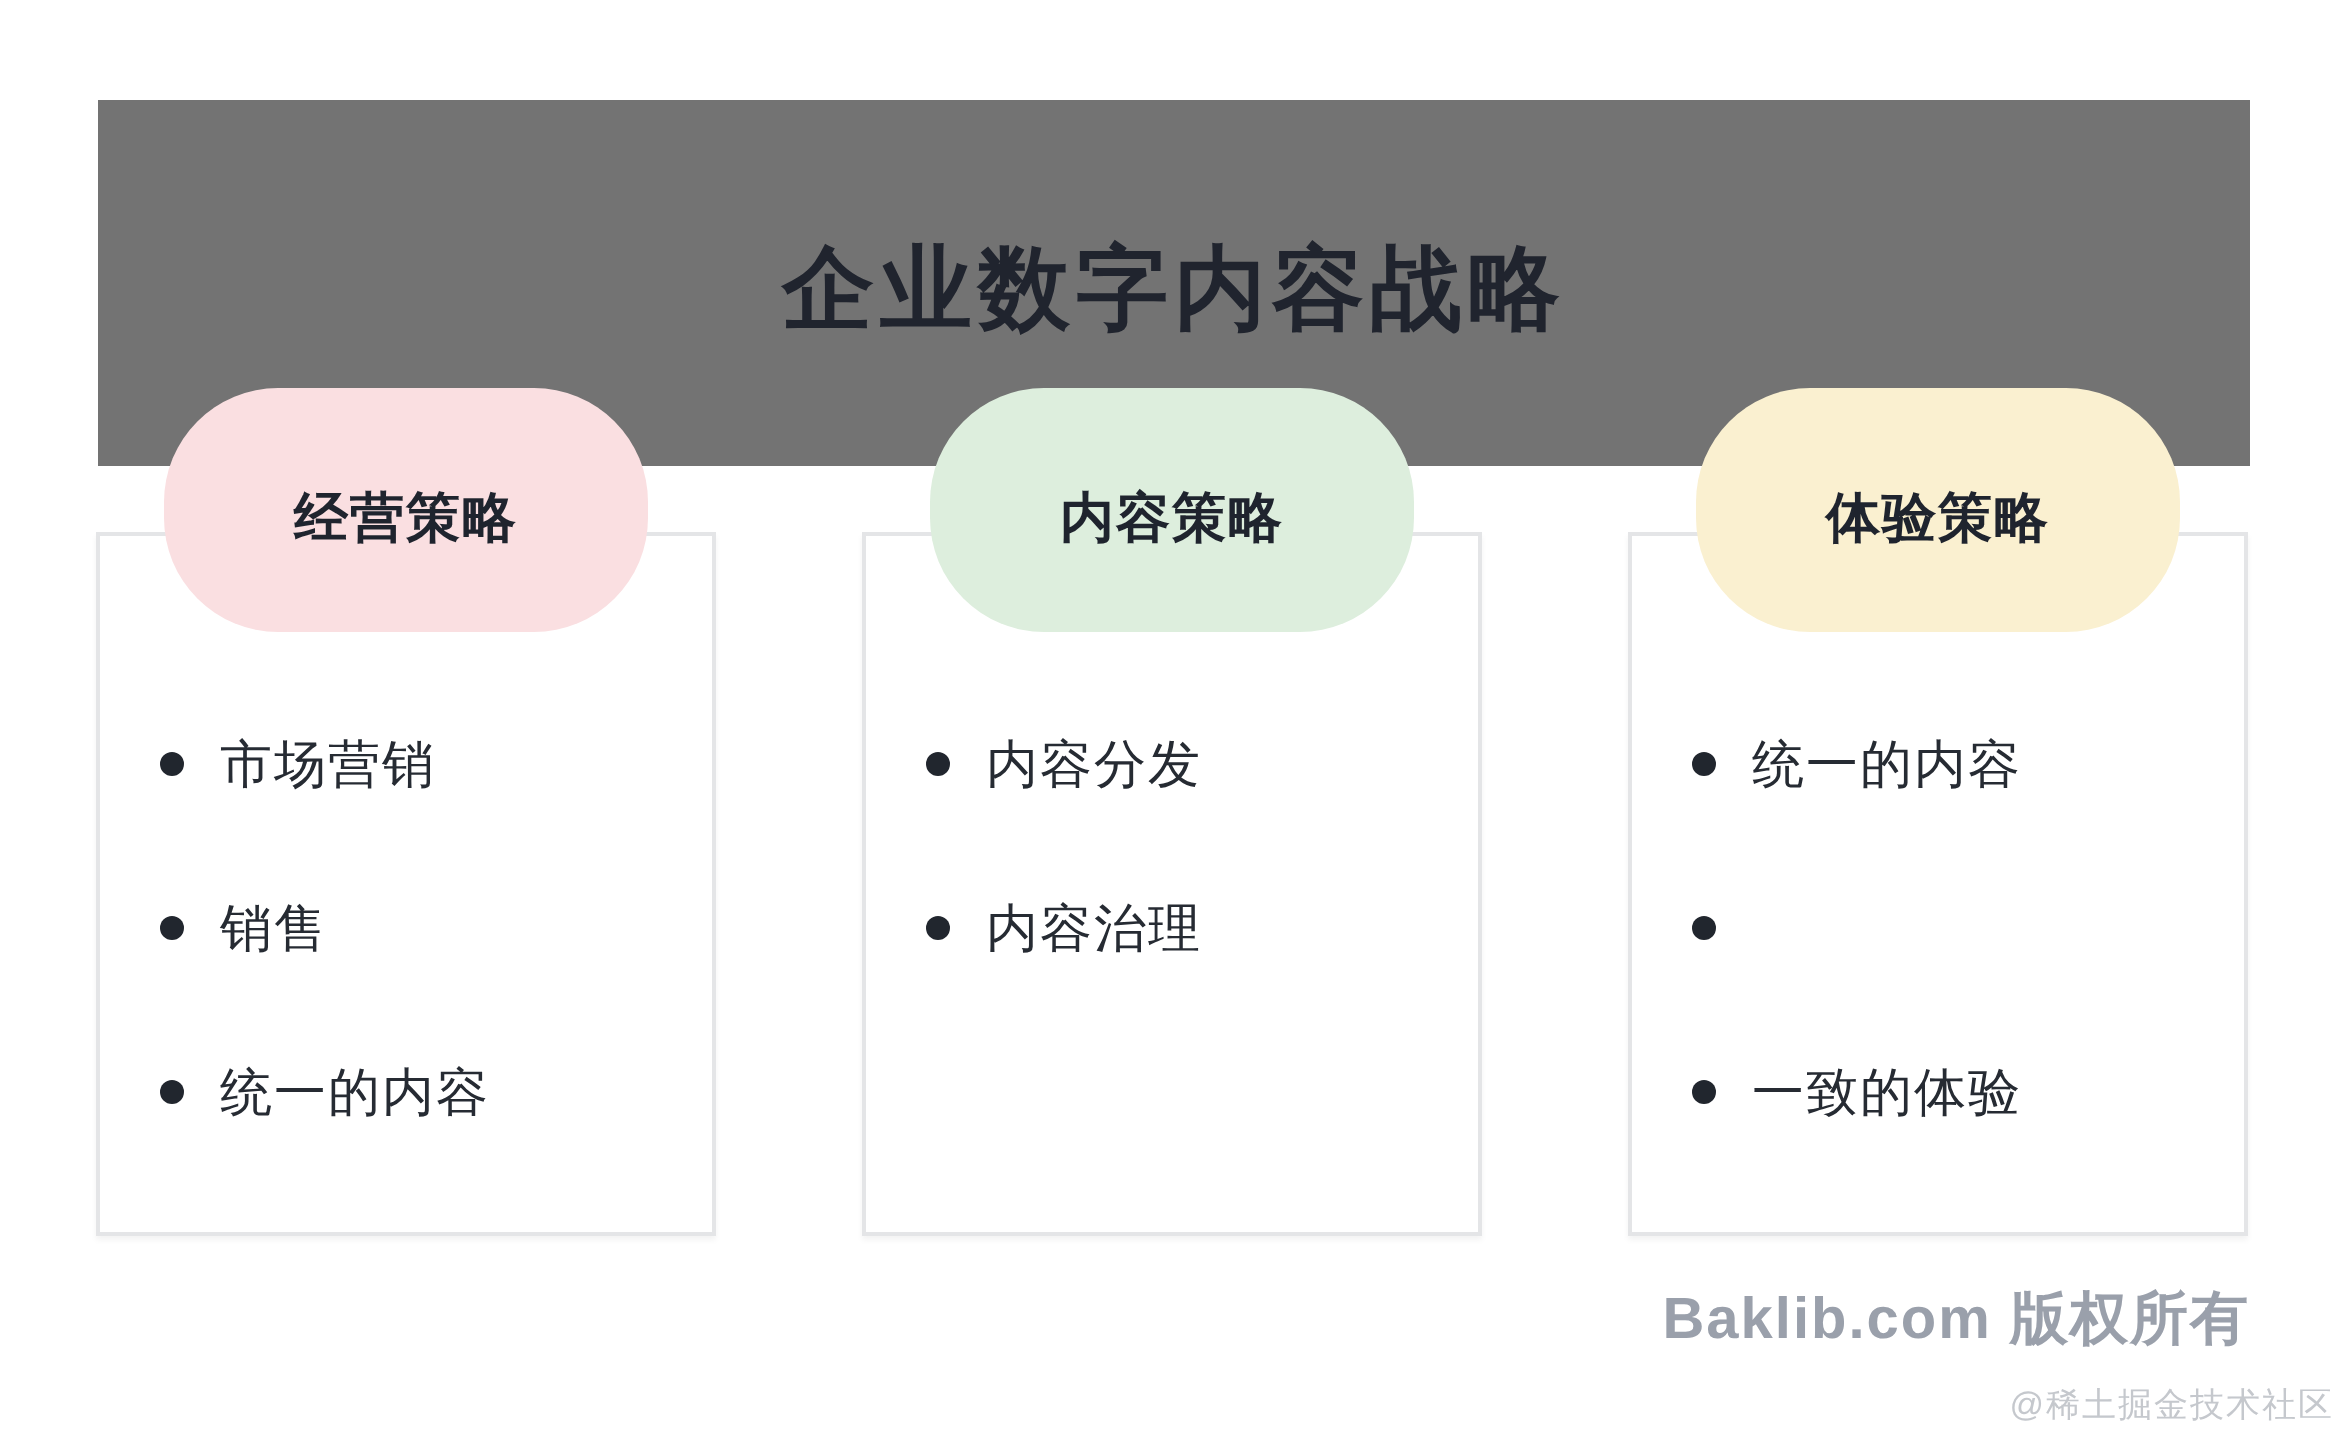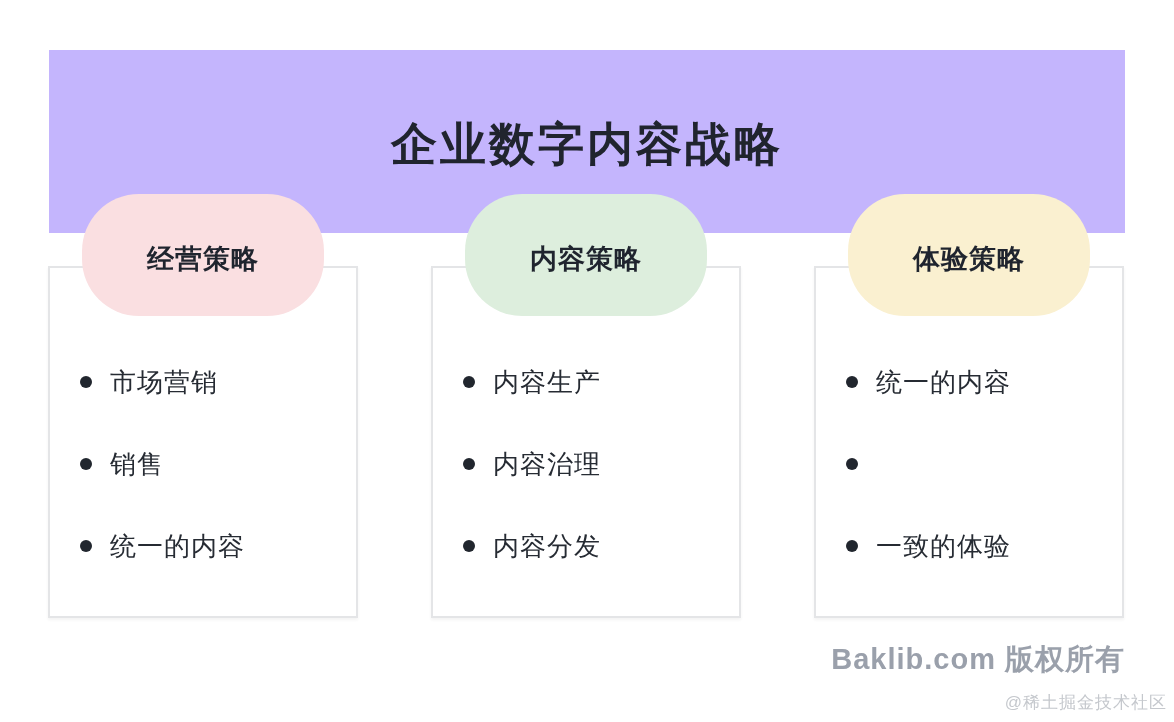--- a/index.html
+++ b/index.html
@@ -110,21 +110,21 @@
     top: 691px;
     font-size: 17px;
     font-weight: 400;
     color: #c5c8cd;
     letter-spacing: 1px;
   }
 </style>
 </head>
 <body>
 
-<div class="banner" style="background-color: #c4b5fd;">
+<div class="banner" style="background-color: #737373;">
   <div class="banner-title">企业数字内容战略</div>
 </div>
 
 <div class="card card-1">
   <ul class="item-list">
     <li>
       <span class="bullet-dot"></span>
       <span class="item-label">市场营销</span>
     </li>
     <li>
@@ -135,29 +135,25 @@
       <span class="bullet-dot"></span>
       <span class="item-label">统一的内容</span>
     </li>
   </ul>
 </div>
 
 <div class="card card-2">
   <ul class="item-list">
     <li>
       <span class="bullet-dot"></span>
-      <span class="item-label">内容生产</span>
+      <span class="item-label">内容分发</span>
     </li>
     <li>
       <span class="bullet-dot"></span>
       <span class="item-label">内容治理</span>
-    </li>
-    <li>
-      <span class="bullet-dot"></span>
-      <span class="item-label">内容分发</span>
     </li>
   </ul>
 </div>
 
 <div class="card card-3">
   <ul class="item-list">
     <li>
       <span class="bullet-dot"></span>
       <span class="item-label">统一的内容</span>
     </li>

